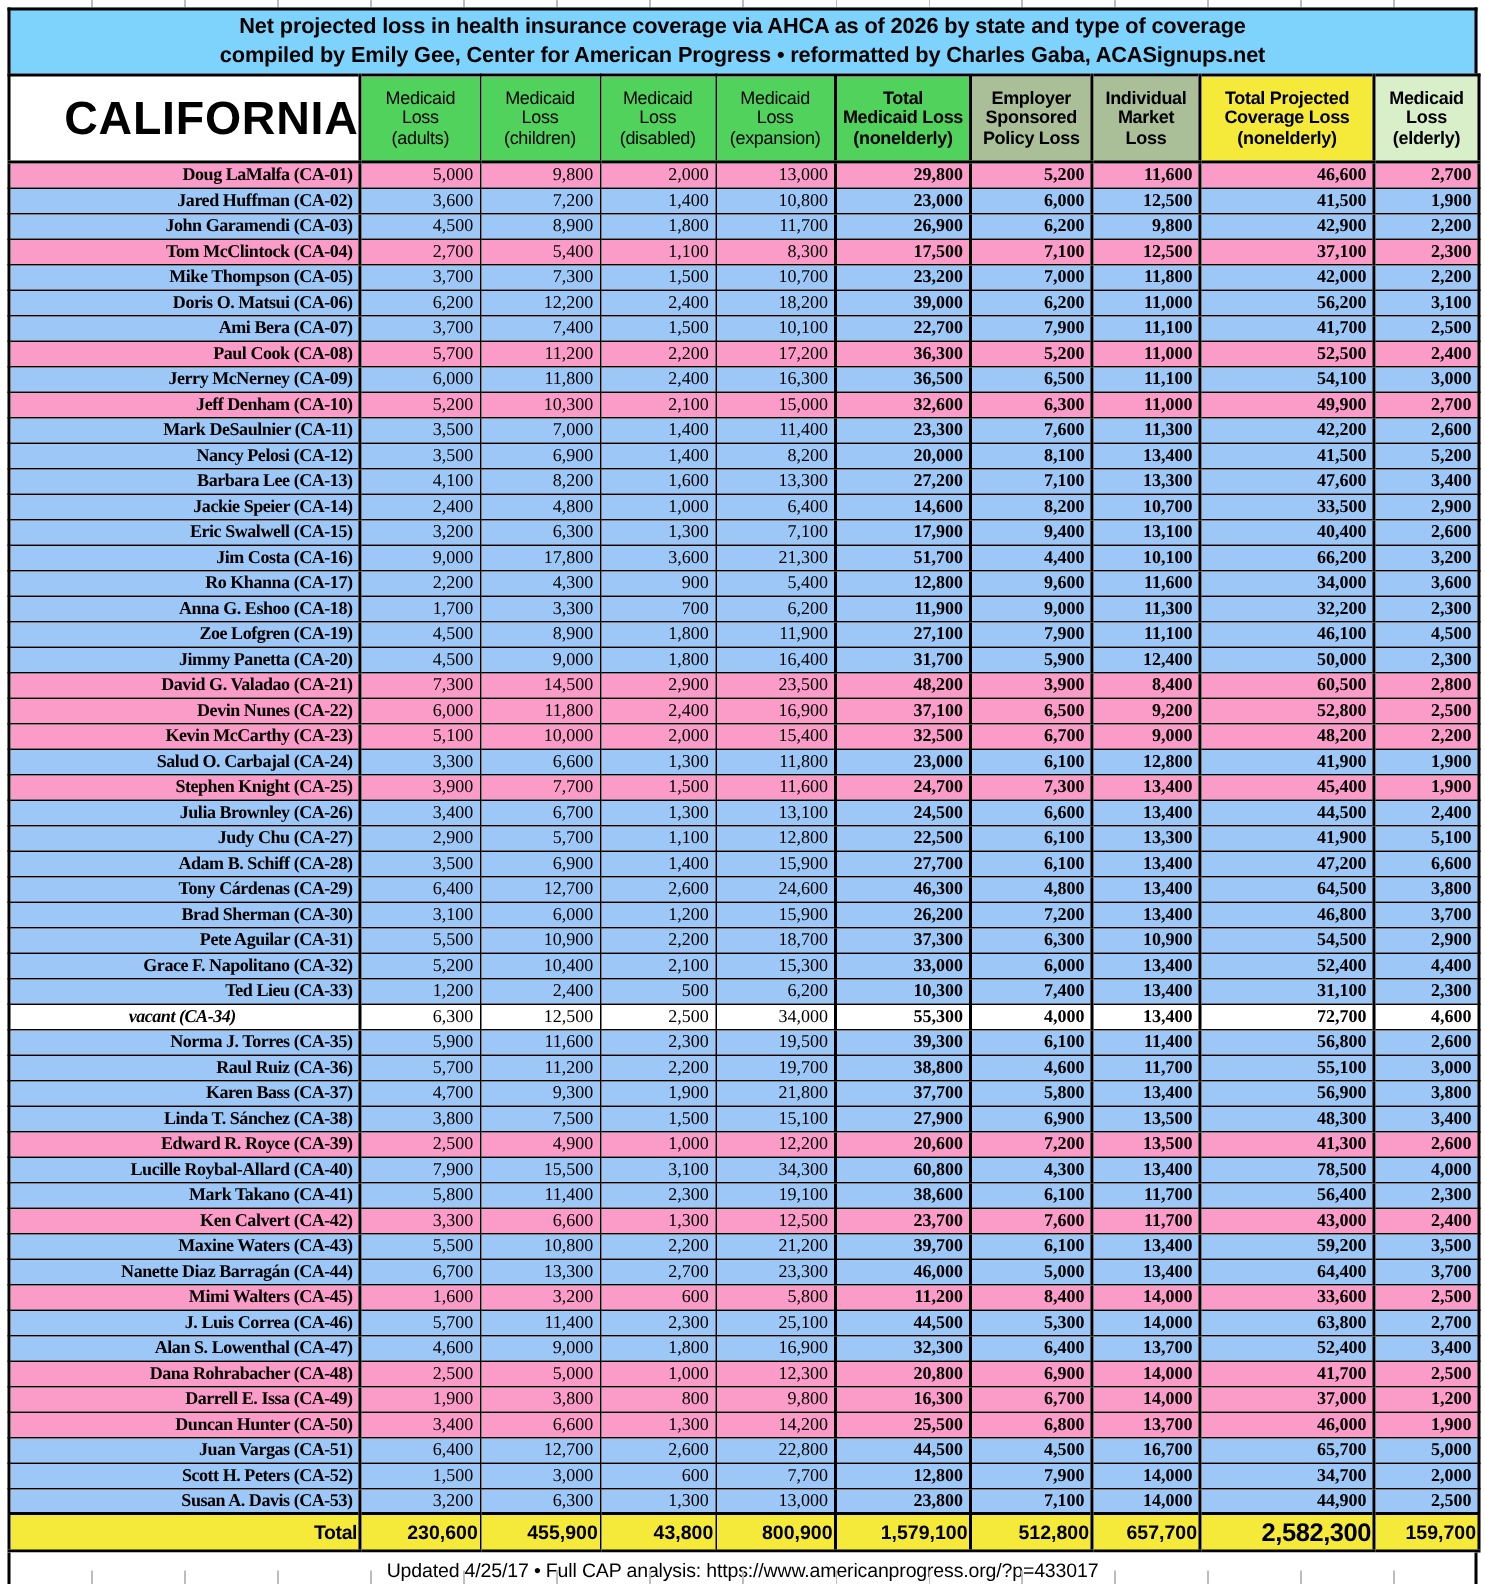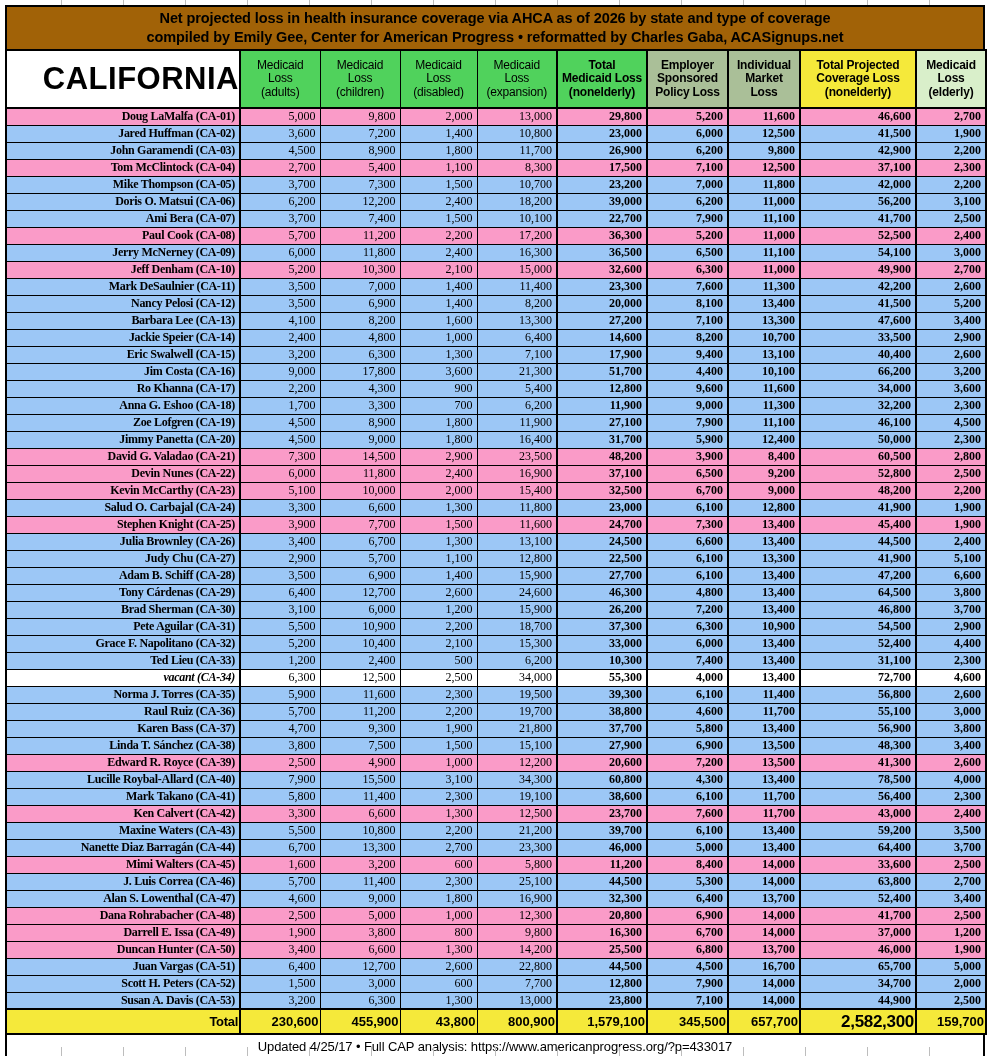--- a/index.html
+++ b/index.html
@@ -15,21 +15,21 @@
 
   
   .title-box{
     border:2px solid #000;
     border-bottom:none;
     height:42px;
     display:flex;flex-direction:column;justify-content:center;align-items:center;
     text-align:center;
     font-weight:bold;font-size:14.5px;line-height:19px;
     letter-spacing:-0.1px;
-    background:#a16207;
+    background:#7dd3fc;
   }
 
   table{border-collapse:collapse;table-layout:fixed;width:980px;border:2px solid #000;}
   th,td{border:1px solid #000;overflow:hidden;white-space:nowrap;}
   .sep{border-left:2px solid #000 !important;}
 
   thead th{
     font-size:12px;line-height:13.5px;font-weight:normal;
     white-space:pre-line;vertical-align:middle;text-align:center;
     height:54px;border-bottom:2px solid #000;
@@ -46,21 +46,21 @@
   .h-pale{background:var(--header-pale-green);}
 
   tbody tr{height:17px;font-family:Liberation Serif, serif;}
   tbody td{font-size:12px;line-height:15px;padding:0 4px 0 1px;}
   td.name{font-weight:bold;text-align:right;letter-spacing:-0.3px;}
   td.v{text-align:right;}
   td.b{font-weight:bold;}
   .party-R td{background:var(--row-republican);}
   .party-D td{background:var(--row-democrat);}
   .party-V td{background:var(--row-vacant);}
-  .party-V td.name{font-style:italic;}
+  .party-V td.name{font-style:italic;text-align:center;}
 
   tr.total-row{height:25px;}
   tr.total-row td{
     background:var(--total-row);
     font-weight:bold;font-size:13px;
     border-top:2px solid #000;border-bottom:2px solid #000;
     vertical-align:middle;
   }
   tr.total-row td.big{font-size:17px;letter-spacing:-0.3px;margin-left:48px;}
 
@@ -836,21 +836,21 @@
   </tr>
 </tbody>
     <tfoot>
       <tr class="total-row">
         <td class="name">Total</td>
         <td class="v b sep">230,600</td>
         <td class="v b">455,900</td>
         <td class="v b">43,800</td>
         <td class="v b">800,900</td>
         <td class="v b sep">1,579,100</td>
-        <td class="v b sep">345,500</td>
+        <td class="v b sep">512,800</td>
         <td class="v b sep">657,700</td>
         <td class="v b big sep">2,582,300</td>
         <td class="v b sep">159,700</td>
       </tr>
     </tfoot>
   </table>
 
   <div class="footer-box">
     <span>Updated 4/25/17  •  Full CAP analysis: https://www.americanprogress.org/?p=433017</span>
   </div>

